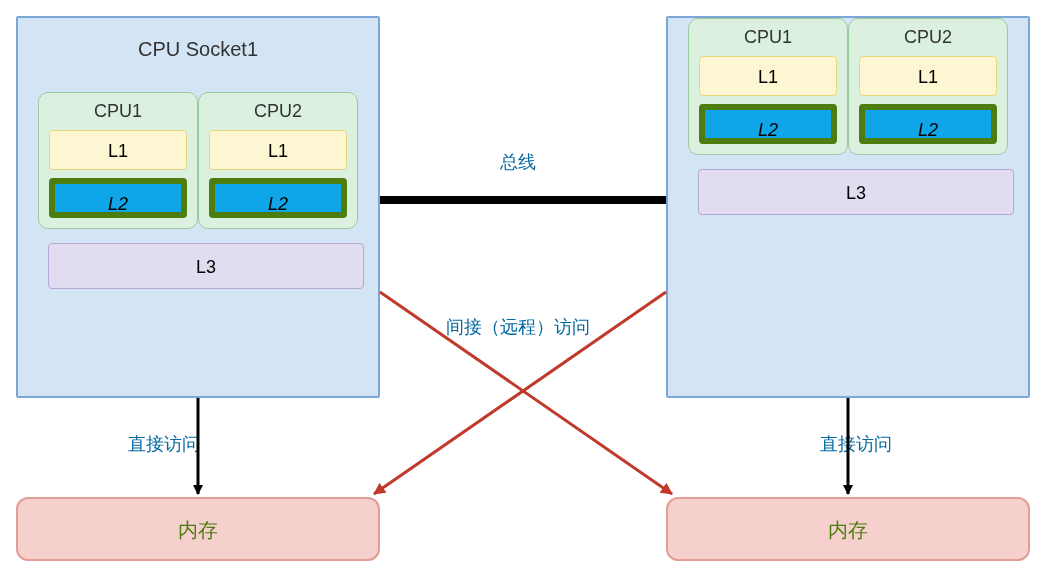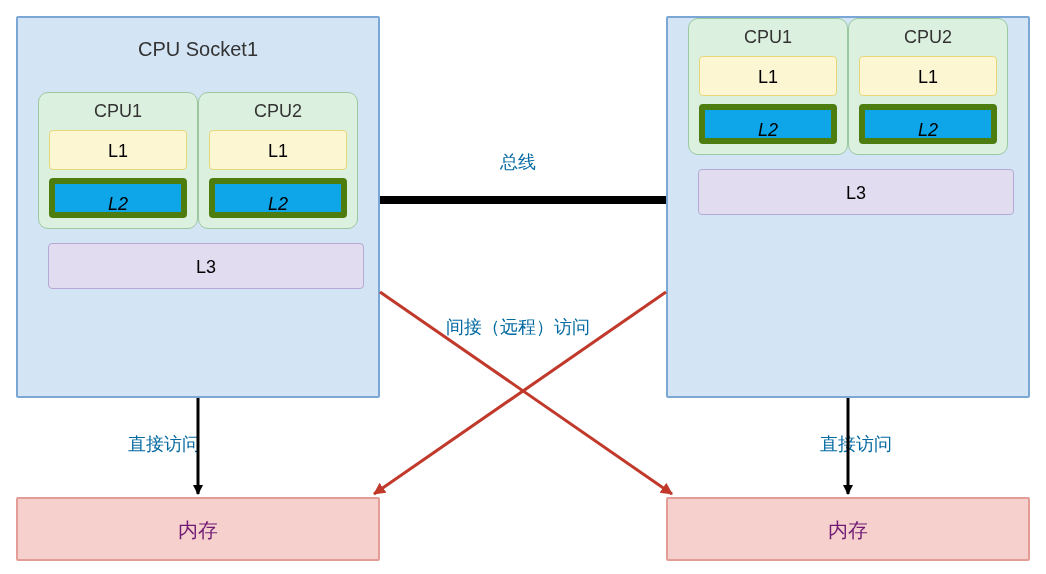--- a/index.html
+++ b/index.html
@@ -63,25 +63,25 @@
     text-align: center;
     line-height: 46px;
     font-size: 18px;
   }
   .mem {
     position: absolute;
     width: 364px;
     height: 64px;
     background: #f5d0cd;
     border: 2px solid #e39c96;
-    border-radius: 2px;
+    border-radius: 12px;
     text-align: center;
     line-height: 62px;
     font-size: 20px;
-    color: #701a75;
+    color: #4d7c0f;
   }
   .label {
     position: absolute;
     font-size: 18px;
     color: #0369a1;
     white-space: nowrap;
   }
   svg.overlay {
     position: absolute;
     left: 0; top: 0;

